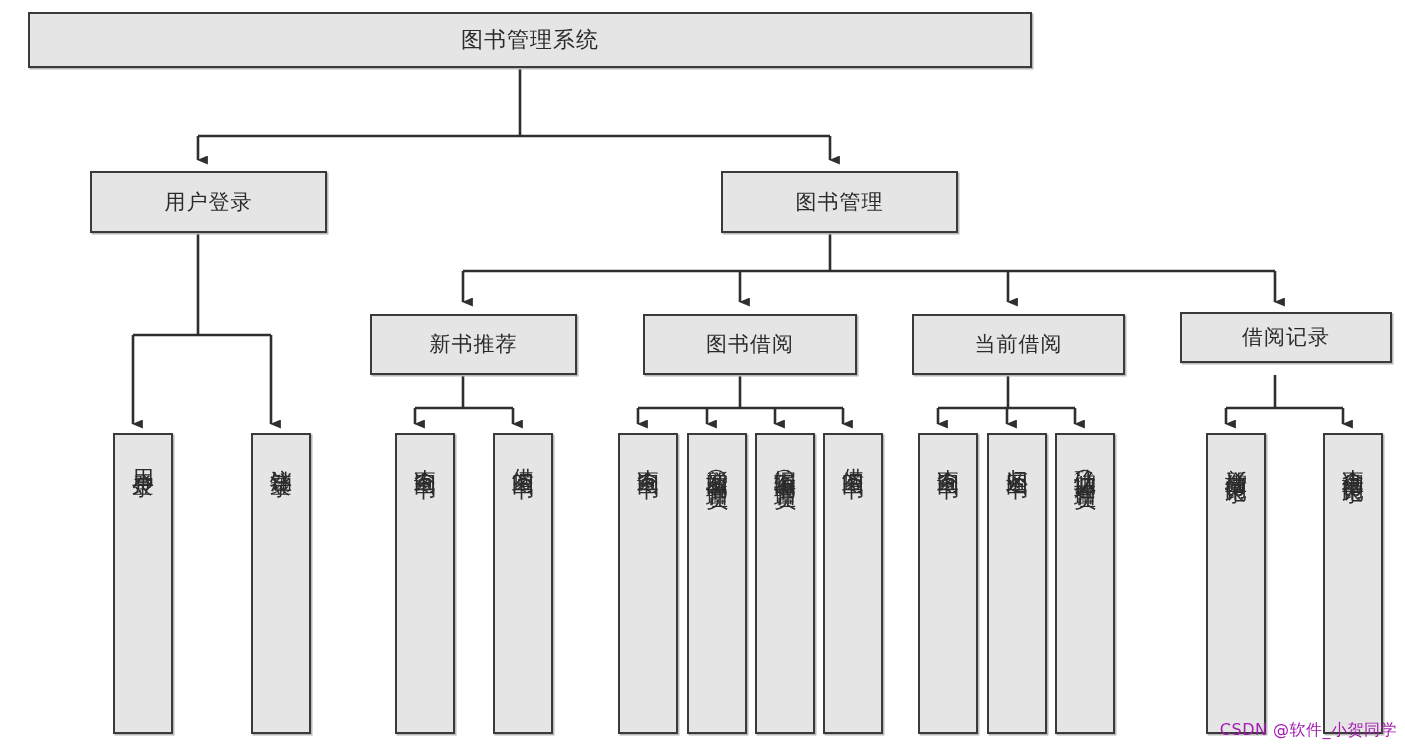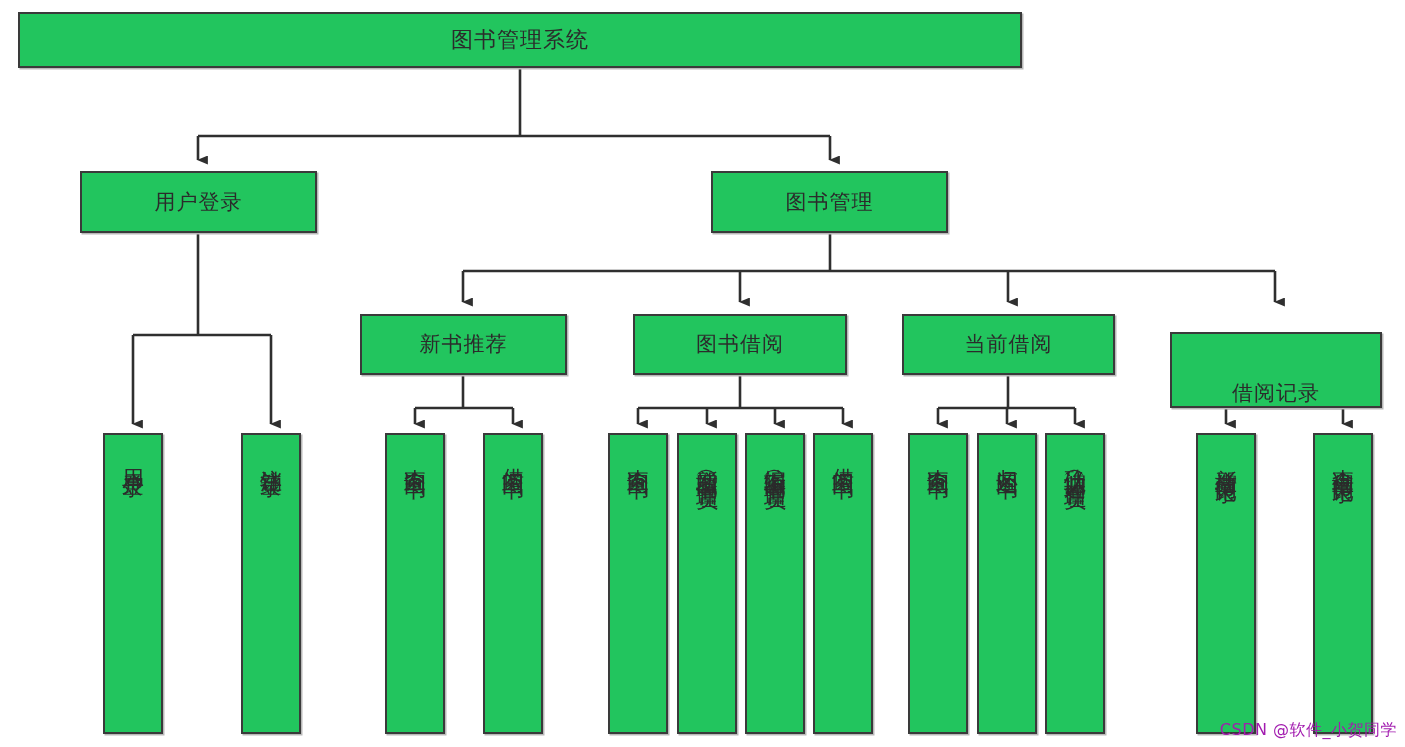--- a/index.html
+++ b/index.html
@@ -22,28 +22,29 @@
     position: absolute;
     left: 0;
     top: 0;
     width: 1405px;
     height: 747px;
     pointer-events: none;
   }
   .node {
     position: absolute;
     box-sizing: border-box;
-    background: #22c55e;
+    background: #e5e5e5;
     border: 2px solid #3a3a3a;
     box-shadow: 1.5px 1.5px 0 0 #b9b9b9;
     display: flex;
     align-items: center;
     justify-content: center;
     color: #2b2b2b;
     z-index: 2;
+    margin-left: 10px;
   }
   .node-label {
     display: block;
     text-align: center;
     line-height: 1.18;
     letter-spacing: 1px;
   }
   .node.horiz .node-label {
     writing-mode: horizontal-tb;
     font-size: 21px;
@@ -144,21 +145,21 @@
 
   <div class="node horiz" style="left:360px; top:314px; width:207px; height:61px;align-items:center;">
     <span class="node-label">新书推荐</span>
   </div>
   <div class="node horiz" style="left:902px; top:314px; width:213px; height:61px;">
     <span class="node-label">当前借阅</span>
   </div>
   <div class="node horiz" style="left:633px; top:314px; width:214px; height:61px;">
     <span class="node-label">图书借阅</span>
   </div>
-  <div class="node horiz" style="left:1170px; top:332px; width:212px; height:76px;align-items:flex-end;">
+  <div class="node horiz" style="left:1170px; top:312px; width:212px; height:51px;">
     <span class="node-label">借阅记录</span>
   </div>
 
   <div class="node vert" style="left:103px; top:433px; width:60px; height:301px;">
     <span class="node-label">用户登录</span>
   </div>
   <div class="node vert" style="left:241px; top:433px; width:60px; height:301px;">
     <span class="node-label">注销登录</span>
   </div>
 

